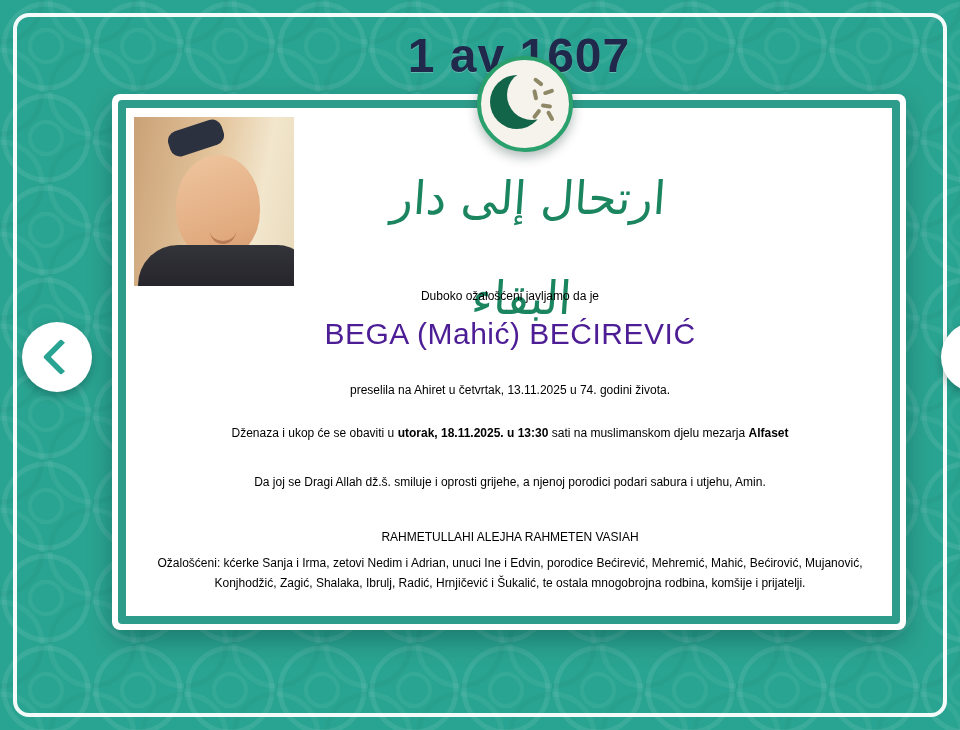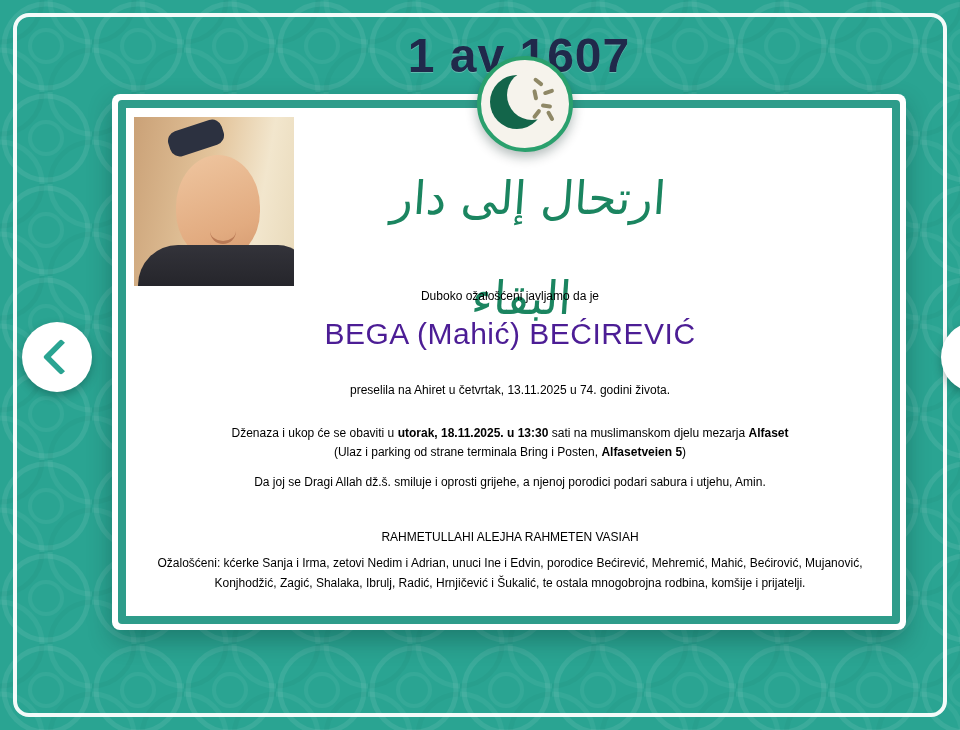--- a/index.html
+++ b/index.html
@@ -118,21 +118,20 @@
   </div>
 
   <div class="calligraphy">ارتحال إلى دار البقاء</div>
 
   <div class="tline intro">Duboko ožalošćeni javljamo da je</div>
   <div class="tline name">BEGA (Mahić) BEĆIREVIĆ</div>
   <div class="tline passing">preselila na Ahiret u četvrtak, 13.11.2025 u 74. godini života.</div>
 
   <div class="tline funeral"><span>Dženaza i ukop će se obaviti u </span><b>utorak, 18.11.2025. u 13:30</b><span> sati na muslimanskom djelu mezarja </span><b>Alfaset</b></div>
 
-  <div class="tline parking"><span>(Ulaz i parking od strane terminala Bring i Posten, </span><b>Alfasetveien 5</b><span>)</span></div>
 
   <div class="tline prayer">Da joj se Dragi Allah dž.š. smiluje i oprosti grijehe, a njenoj porodici podari sabura i utjehu, Amin.</div>
   <div class="tline rahmet">RAHMETULLAHI ALEJHA RAHMETEN VASIAH</div>
   <div class="tline mourners">Ožalošćeni: kćerke Sanja i Irma, zetovi Nedim i Adrian, unuci Ine i Edvin, porodice Bećirević, Mehremić, Mahić, Bećirović, Mujanović, Konjhodžić, Zagić, Shalaka, Ibrulj, Radić, Hrnjičević i Šukalić, te ostala mnogobrojna rodbina, komšije i prijatelji.</div>
 
   <button class="nav-btn nav-prev">
     <span class="chev"></span>
   </button>
   <button class="nav-btn nav-next">
     <span class="chev"></span>

